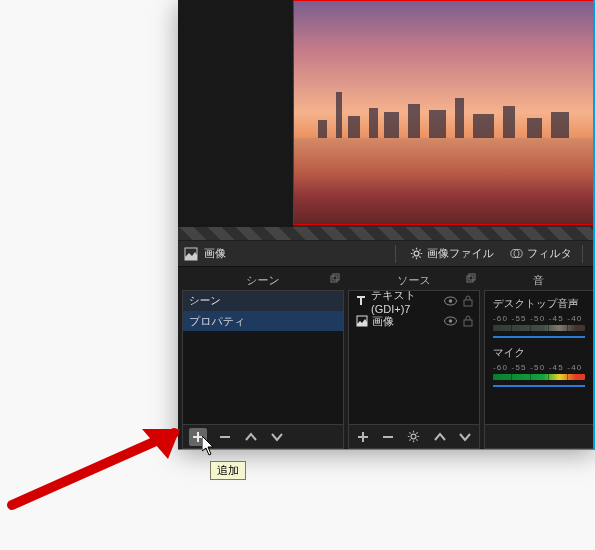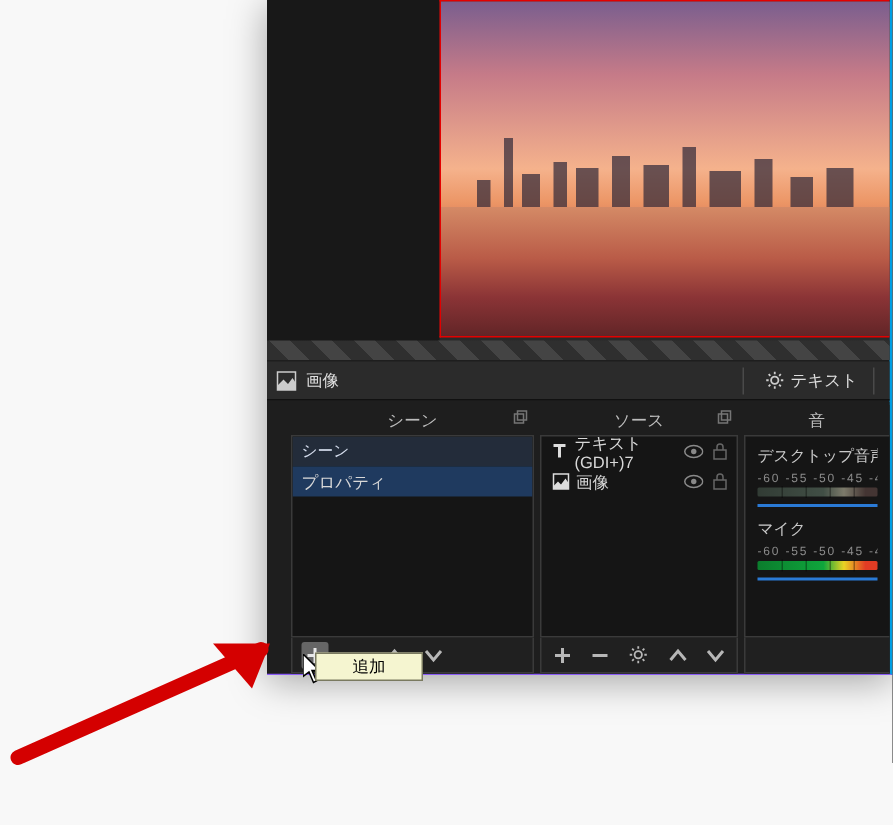--- a/index.html
+++ b/index.html
@@ -13,21 +13,21 @@
     .bld { position:absolute; bottom:0; background: rgba(45,38,55,0.7); }
     .water { position:absolute; left:0; right:0; bottom:0; height:86px; background: linear-gradient(to bottom, #d48a66 0%, #b95b47 40%, #8b3436 70%, #622527 100%); }
     .border-strip { position: absolute; left:0; right:0; height: 13px; top: 227px; background: repeating-linear-gradient(45deg, #2f2f2f 0 10px, #444 10px 20px); }
     
     .info-bar { position:absolute; left:0; right:0; top:241px; height:26px; background:#2b2b2b; display:flex; align-items:center; padding:0 6px; border-bottom:1px solid #111; }
     .info-bar .icon { width:14px; height:14px; margin-right:6px; }
     .info-bar .spacer { flex:1; }
     .info-bar .btn { display:flex; align-items:center; gap:4px; padding:3px 6px; margin-left:4px; color:#ddd; cursor:pointer; }
     .info-bar .divider { width:1px; height:18px; background:#4a4a4a; margin:0 4px; }
 
-    .panels { position:absolute; left:0; right:0; top:268px; bottom:0; display:flex; gap:4px; padding:2px 0 0 16px; background:#1e1e1e; }
+    .panels { position:absolute; left:0; right:0; top:268px; bottom:0; display:flex; gap:4px; padding:2px 0 0 4px; background:#1e1e1e; }
     .panel { background:#1e1e1e; display:flex; flex-direction:column; }
     .panel.scenes { width:162px; }
     .panel.sources { width:132px; }
     .panel.mixer { flex:1; min-width:60px; }
     .panel-header { height:20px; display:flex; align-items:center; justify-content:center; position:relative; color:#bcbcbc; font-size:11px; }
     .panel-header .popout { position:absolute; right:4px; top:3px; opacity:.7; }
     .panel-body { flex:1; background:#151515; border:1px solid #3a3a3a; border-top:1px solid #3a3a3a; overflow:hidden; position:relative; }
     .list-row { height:20px; display:flex; align-items:center; padding:0 6px; color:#d8d8d8; gap:4px; }
     .list-row.header-row { background:#232c3a; color:#d8e0f0; font-size:10.5px; }
     .list-row.selected { background:#1f3a5f; }
@@ -40,21 +40,21 @@
 
     .mixer-item { padding:6px 8px 2px 8px; }
     .mixer-label { color:#c9c9c9; font-size:10.5px; margin-bottom:3px; white-space:nowrap; overflow:hidden; }
     .mixer-scale { font-size:8px; color:#8c8c8c; letter-spacing:1.2px; white-space:nowrap; overflow:hidden; }
     .mixer-bar { height:6px; margin:2px 0; position:relative; background: linear-gradient(to right, #0b7d2d 0%, #0fa53c 55%, #e8d324 72%, #e23c24 90%); border-radius:1px; }
     .mixer-bar.muted { filter: saturate(.15) brightness(.6); }
     .mixer-bar .tick { position:absolute;top:-1px;bottom:-1px;width:1px;background:rgba(0,0,0,.35); }
     .mixer-underline { height:2px; background:#2a7ad6; margin-top:5px; }
 
     .cursor { position:absolute; left: 202px; top: 436px; width:14px; height:20px; pointer-events:none; z-index:50; }
-    .tooltip { position:absolute; left:210px; top:435px; background:#f5f5d0; color:#000; border:1px solid #7a7a60; padding:1px 24px; font-size:11px; z-index:50; }
+    .tooltip { position:absolute; left:210px; top:461px; background:#f5f5d0; color:#000; border:1px solid #7a7a60; padding:1px 6px; font-size:11px; z-index:50; }
     .arrow { position:absolute; left:2px; top:405px; width:190px; height:110px; z-index:60; pointer-events:none; }
 
     svg { display:block; }
   </style>
 </head>
 <body>
 
 <div class="app-frame">
 
   <div class="preview-area">
@@ -90,21 +90,30 @@
     <span>画像</span>
     <span class="spacer"></span>
     <span class="divider"></span>
     <span class="btn">
       <span>
           <svg width="13" height="13" viewBox="0 0 16 16">
             <circle cx="8" cy="8" r="3" fill="none" stroke="#ccc" stroke-width="1.5"></circle>
             <path d="M8 1v2M8 13v2M1 8h2M13 8h2M3 3l1.4 1.4M11.6 11.6L13 13M3 13l1.4-1.4M11.6 4.4L13 3" stroke="#ccc" stroke-width="1.5"></path>
           </svg>
         </span>
-      <span>テキスト</span>
+      <span>画像ファイル</span>
+    </span>
+    <span class="btn">
+      <span>
+          <svg width="13" height="13" viewBox="0 0 16 16">
+            <circle cx="6" cy="8" r="5" fill="none" stroke="#ccc"></circle>
+            <circle cx="10" cy="8" r="5" fill="none" stroke="#ccc"></circle>
+          </svg>
+        </span>
+      <span>フィルタ</span>
     </span>
     <span class="divider"></span>
   </div>
 
   <div class="panels">
 
     <div class="panel scenes">
       <div class="panel-header">
         <span>シーン</span>
         <span class="popout">

